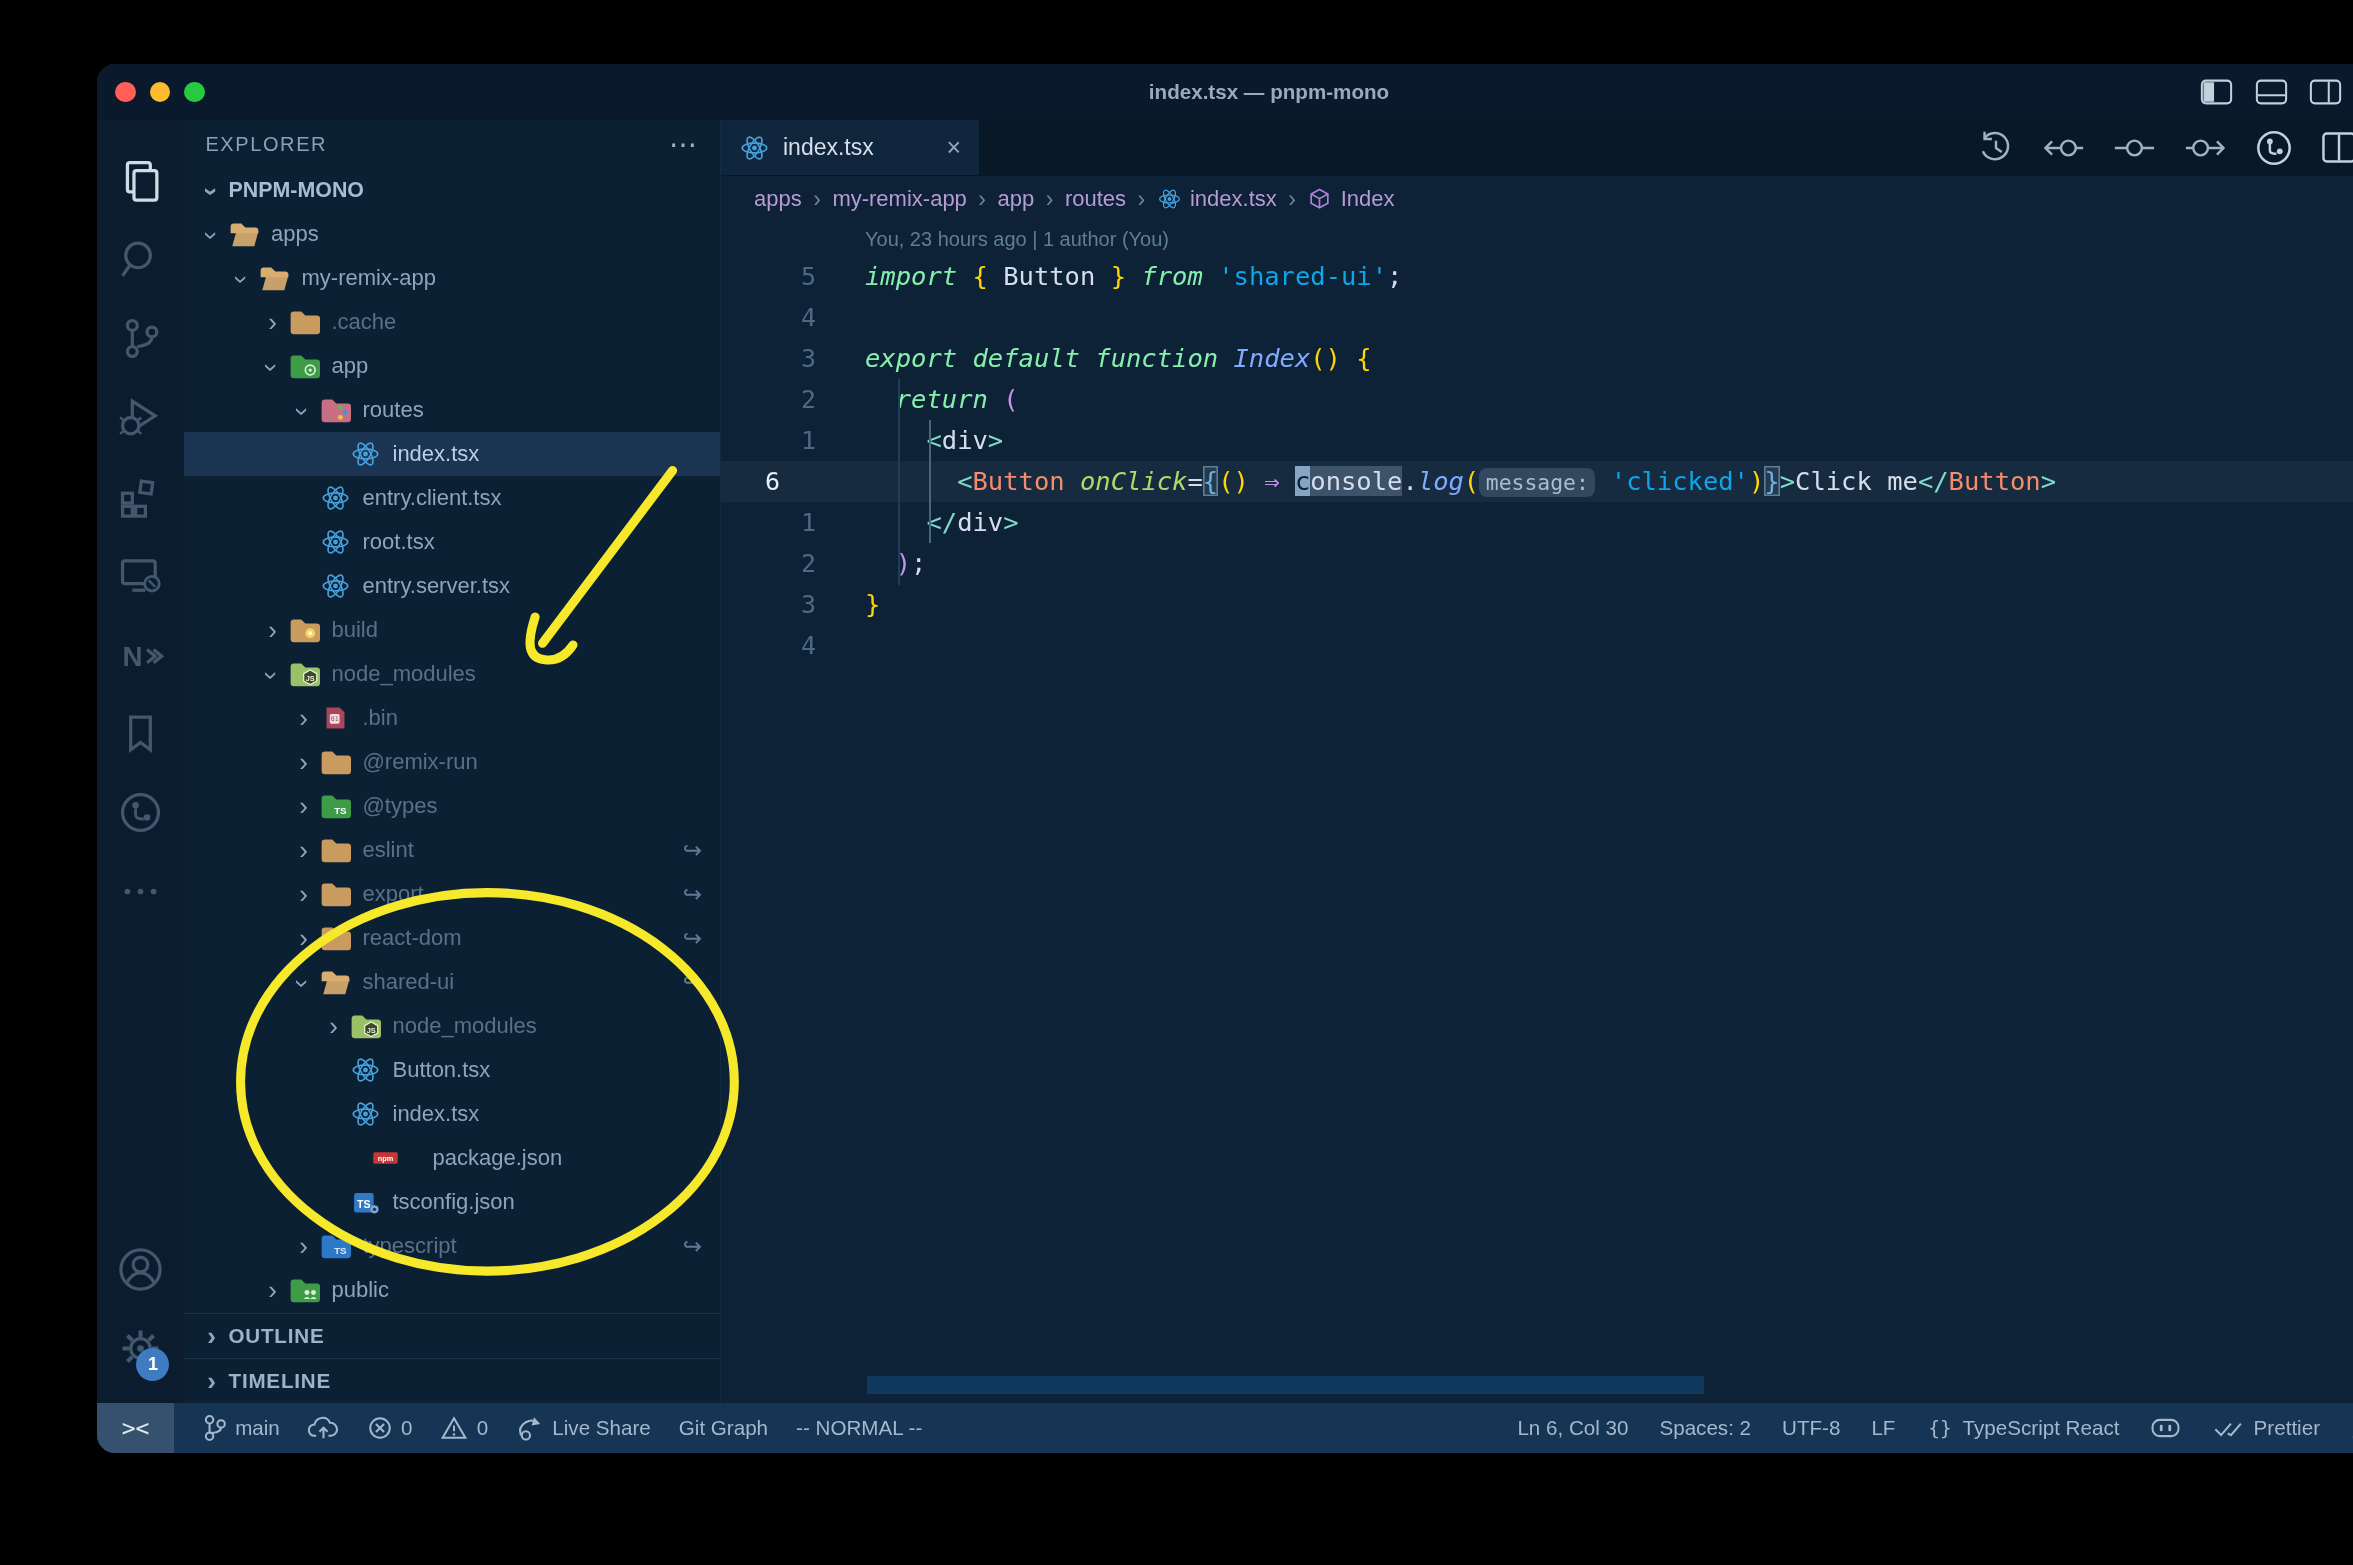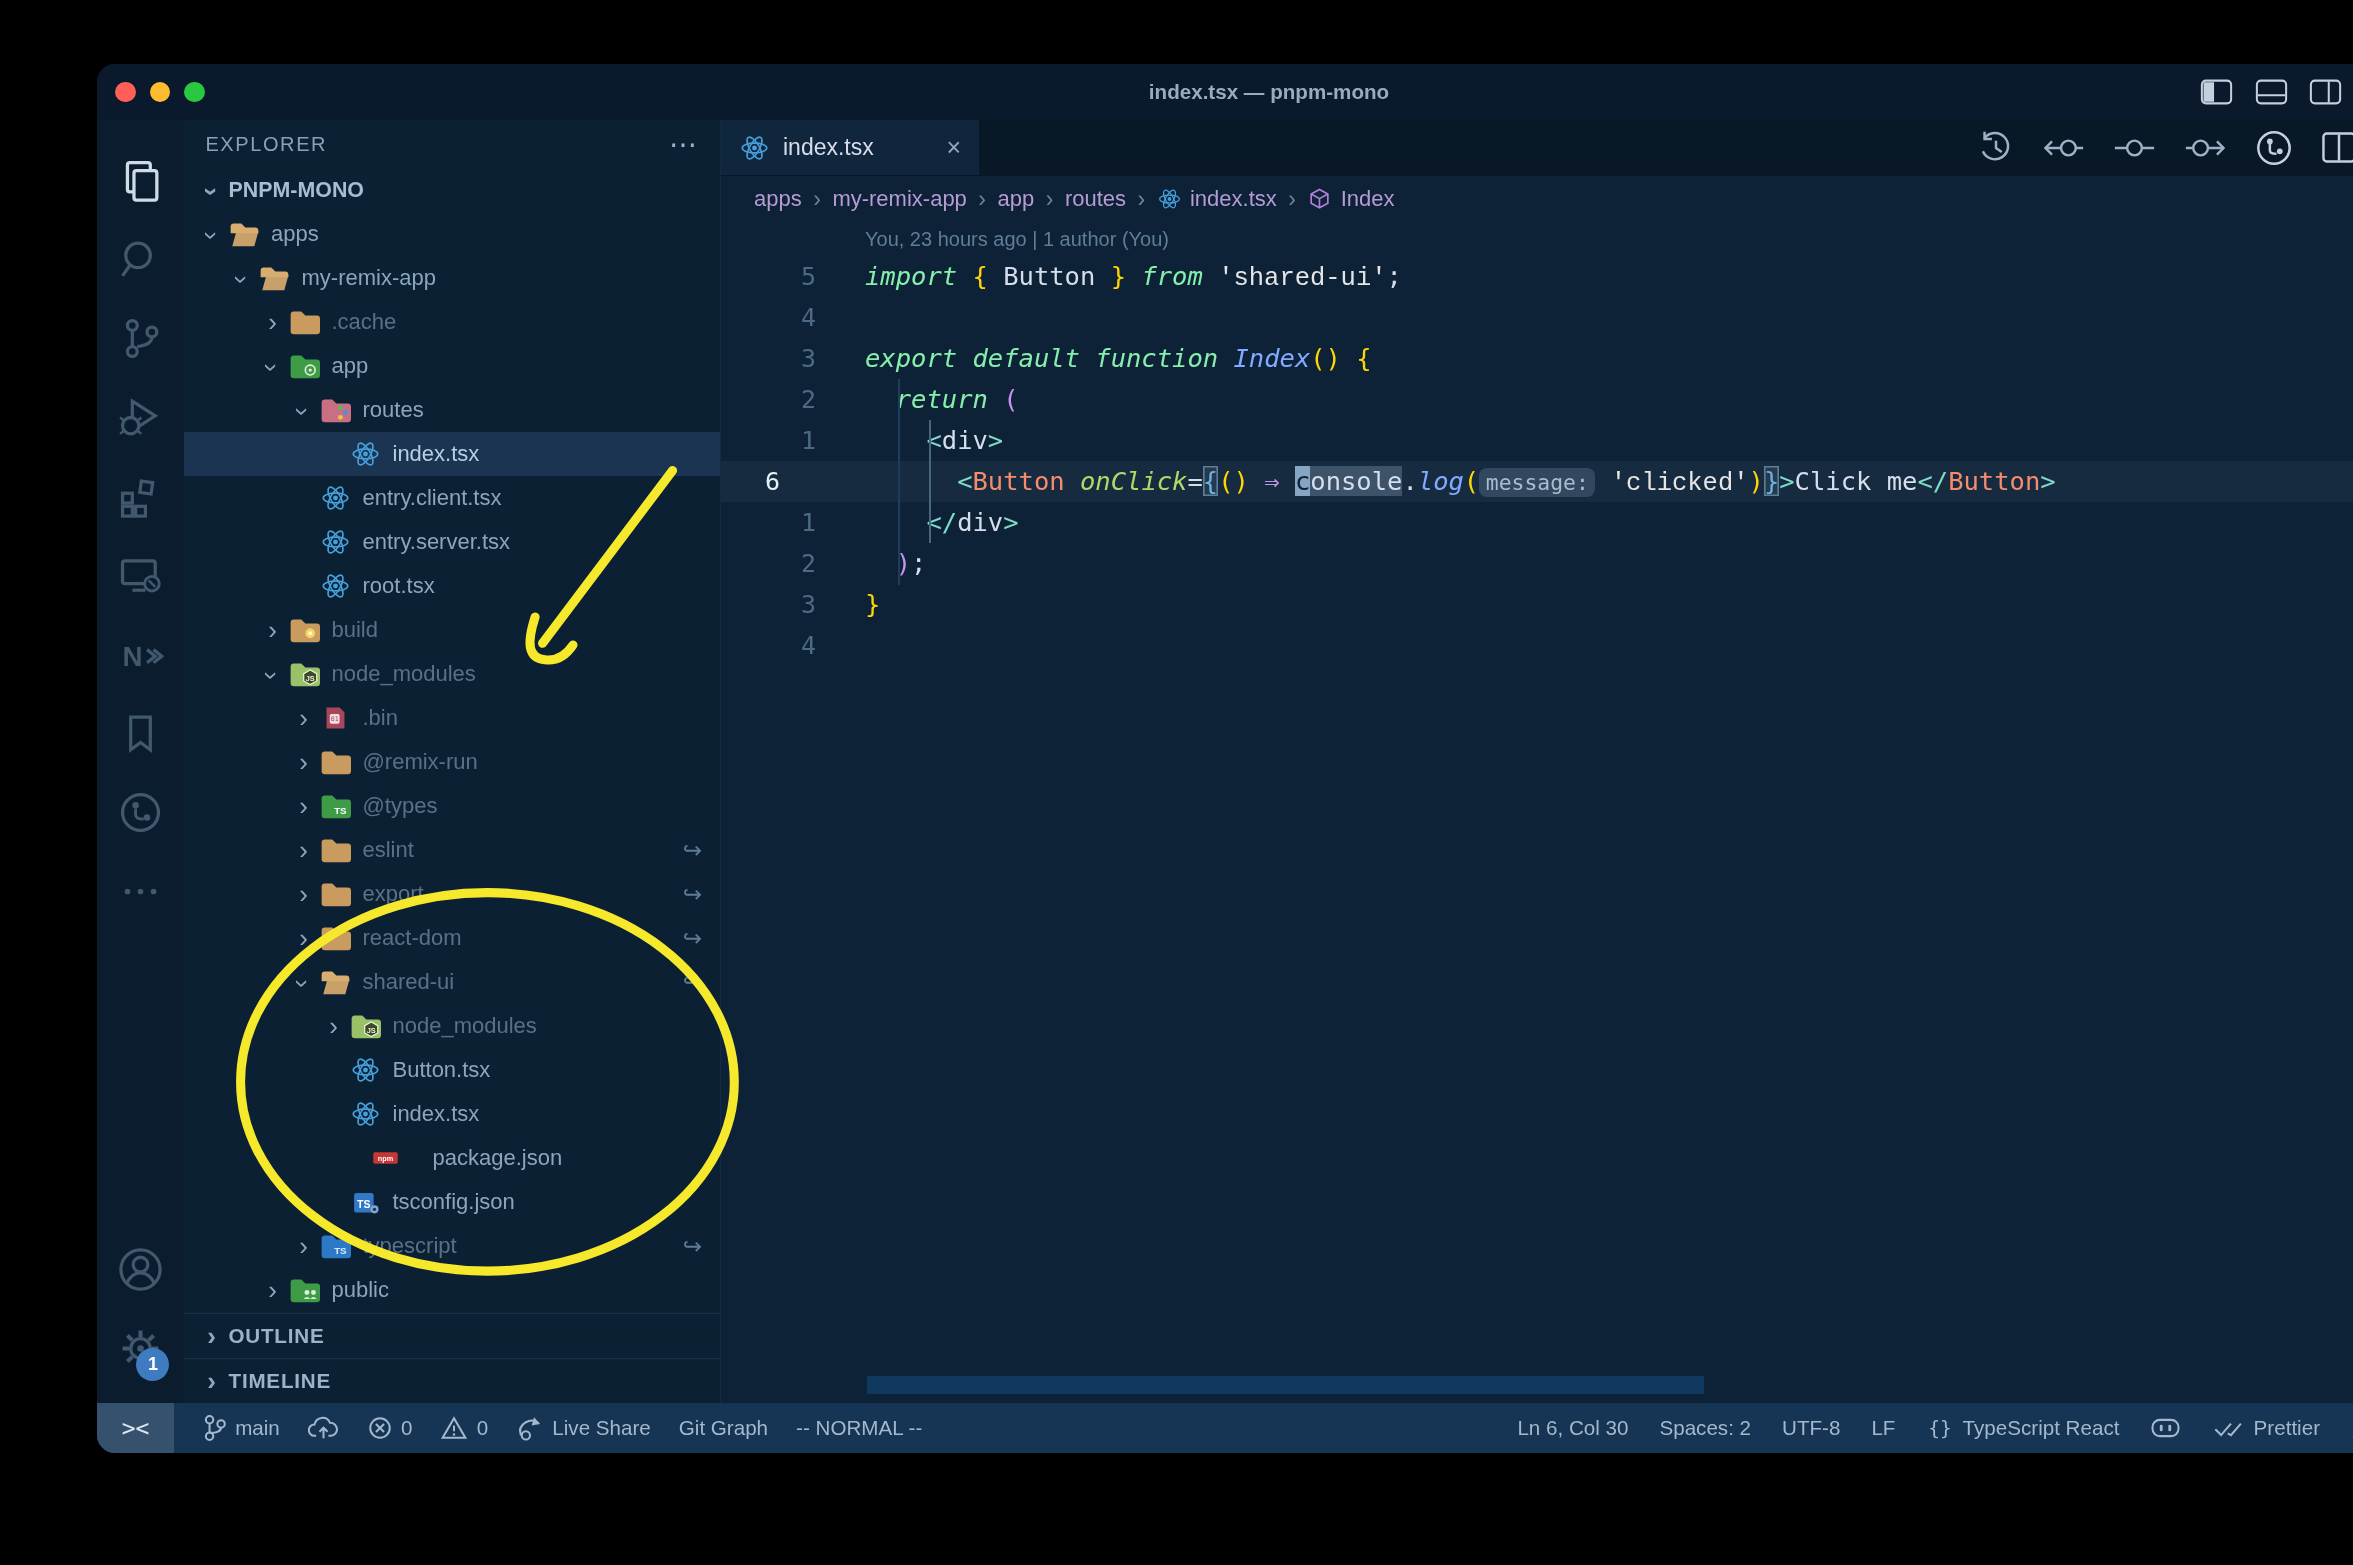--- a/index.html
+++ b/index.html
@@ -66,21 +66,21 @@
   .codelens{height:34px;line-height:34px;margin-left:144px;color:#5f7e97;font-size:20px;
     font-family:"Liberation Sans",sans-serif;}
   .cline{height:41px;line-height:41px;display:flex;white-space:pre;position:relative;}
   .gut{width:144px;flex:0 0 144px;color:#4d6a85;text-align:right;padding-right:49px;box-sizing:border-box;
     font-size:25px;}
   .cline.cur .gut{text-align:left;padding-left:44px;color:#e8f2fc;}
   .cline.cur::before{content:"";position:absolute;inset:0;background:rgba(190,215,245,.055);}
   .ctext{position:relative;}
   .tk-kw{color:#86efac;font-style:italic;}
   .tk-fn{color:#82aaff;font-style:italic;}
-  .tk-str{color:#e5e5e5;font-family:Liberation Mono, monospace;}
+  .tk-str{color:#0ea5e9;}
   .tk-gold{color:#ffd602;}
   .tk-pink{color:#c792ea;}
   .tk-tag{color:#7fdbca;}
   .tk-comp{color:#f78c6c;}
   .tk-attr{color:#addb67;font-style:italic;}
   .tk-plain{color:#d6deeb;}
   .tk-op{color:#c792ea;}
   .tk-brkt{color:#6fb1e4;box-shadow:inset 0 0 0 1.6px #5f7e97;background:rgba(95,126,151,.18);}
   .tk-cursor{background:#86a5c3;color:#0b2239;}
   .tk-wordhl{background:#3c5369;color:#d6deeb;}
@@ -341,35 +341,35 @@
               <span class="ticon">
                 <svg width="31" height="28" viewBox="0 0 38 34" fill="none" xmlns="http://www.w3.org/2000/svg">
                   <g stroke="#45a0dc" stroke-width="2">
                     <ellipse cx="19" cy="17" rx="15" ry="6"></ellipse>
                     <ellipse cx="19" cy="17" rx="15" ry="6" transform="rotate(60 19 17)"></ellipse>
                     <ellipse cx="19" cy="17" rx="15" ry="6" transform="rotate(120 19 17)"></ellipse>
                   </g>
                   <circle cx="19" cy="17" r="3" fill="#45a0dc"></circle>
                 </svg>
               </span>
-              <span>entry.server.tsx</span>
+              <span>root.tsx</span>
             </div>
             <div class="trow" style="padding-left: 103px;">
               <span class="chev"><span>&nbsp;</span></span>
               <span class="ticon">
                 <svg width="31" height="28" viewBox="0 0 38 34" fill="none" xmlns="http://www.w3.org/2000/svg">
                   <g stroke="#45a0dc" stroke-width="2">
                     <ellipse cx="19" cy="17" rx="15" ry="6"></ellipse>
                     <ellipse cx="19" cy="17" rx="15" ry="6" transform="rotate(60 19 17)"></ellipse>
                     <ellipse cx="19" cy="17" rx="15" ry="6" transform="rotate(120 19 17)"></ellipse>
                   </g>
                   <circle cx="19" cy="17" r="3" fill="#45a0dc"></circle>
                 </svg>
               </span>
-              <span>root.tsx</span>
+              <span>entry.server.tsx</span>
             </div>
             <div class="trow dim" style="padding-left: 72px;">
               <span class="chev"><span>›</span></span>
               <span class="ticon">
                 <svg width="31" height="28" viewBox="0 0 38 34" fill="none" xmlns="http://www.w3.org/2000/svg">
                   <path d="M2 8 q0-4 4-4 h9 l5 5 h14 q4 0 4 4 v15 q0 4-4 4 H6 q-4 0-4-4 z" fill="#c99b5f"></path>
                   <circle cx="26" cy="21" r="6" fill="#f4d35e"></circle>
                   <circle cx="26" cy="21" r="2.5" fill="#fffbe8"></circle>
                 </svg>
               </span>

